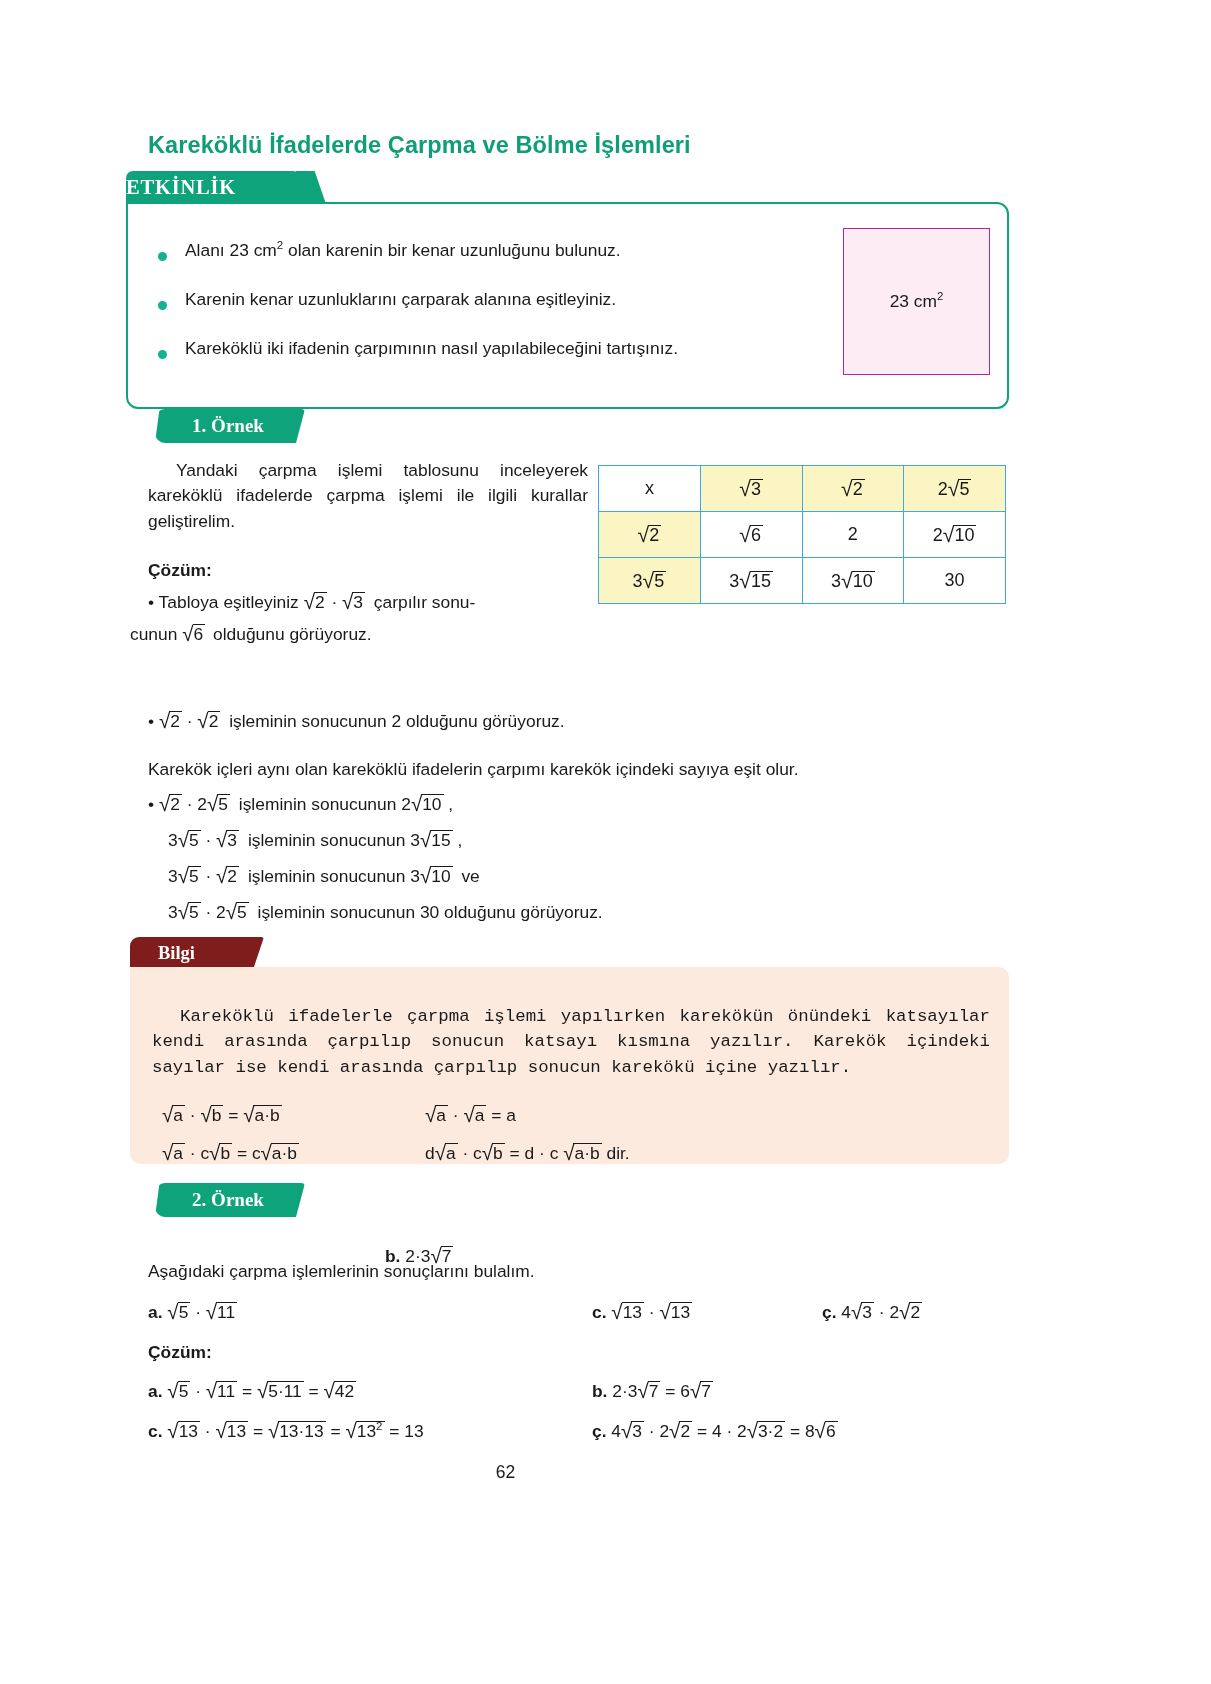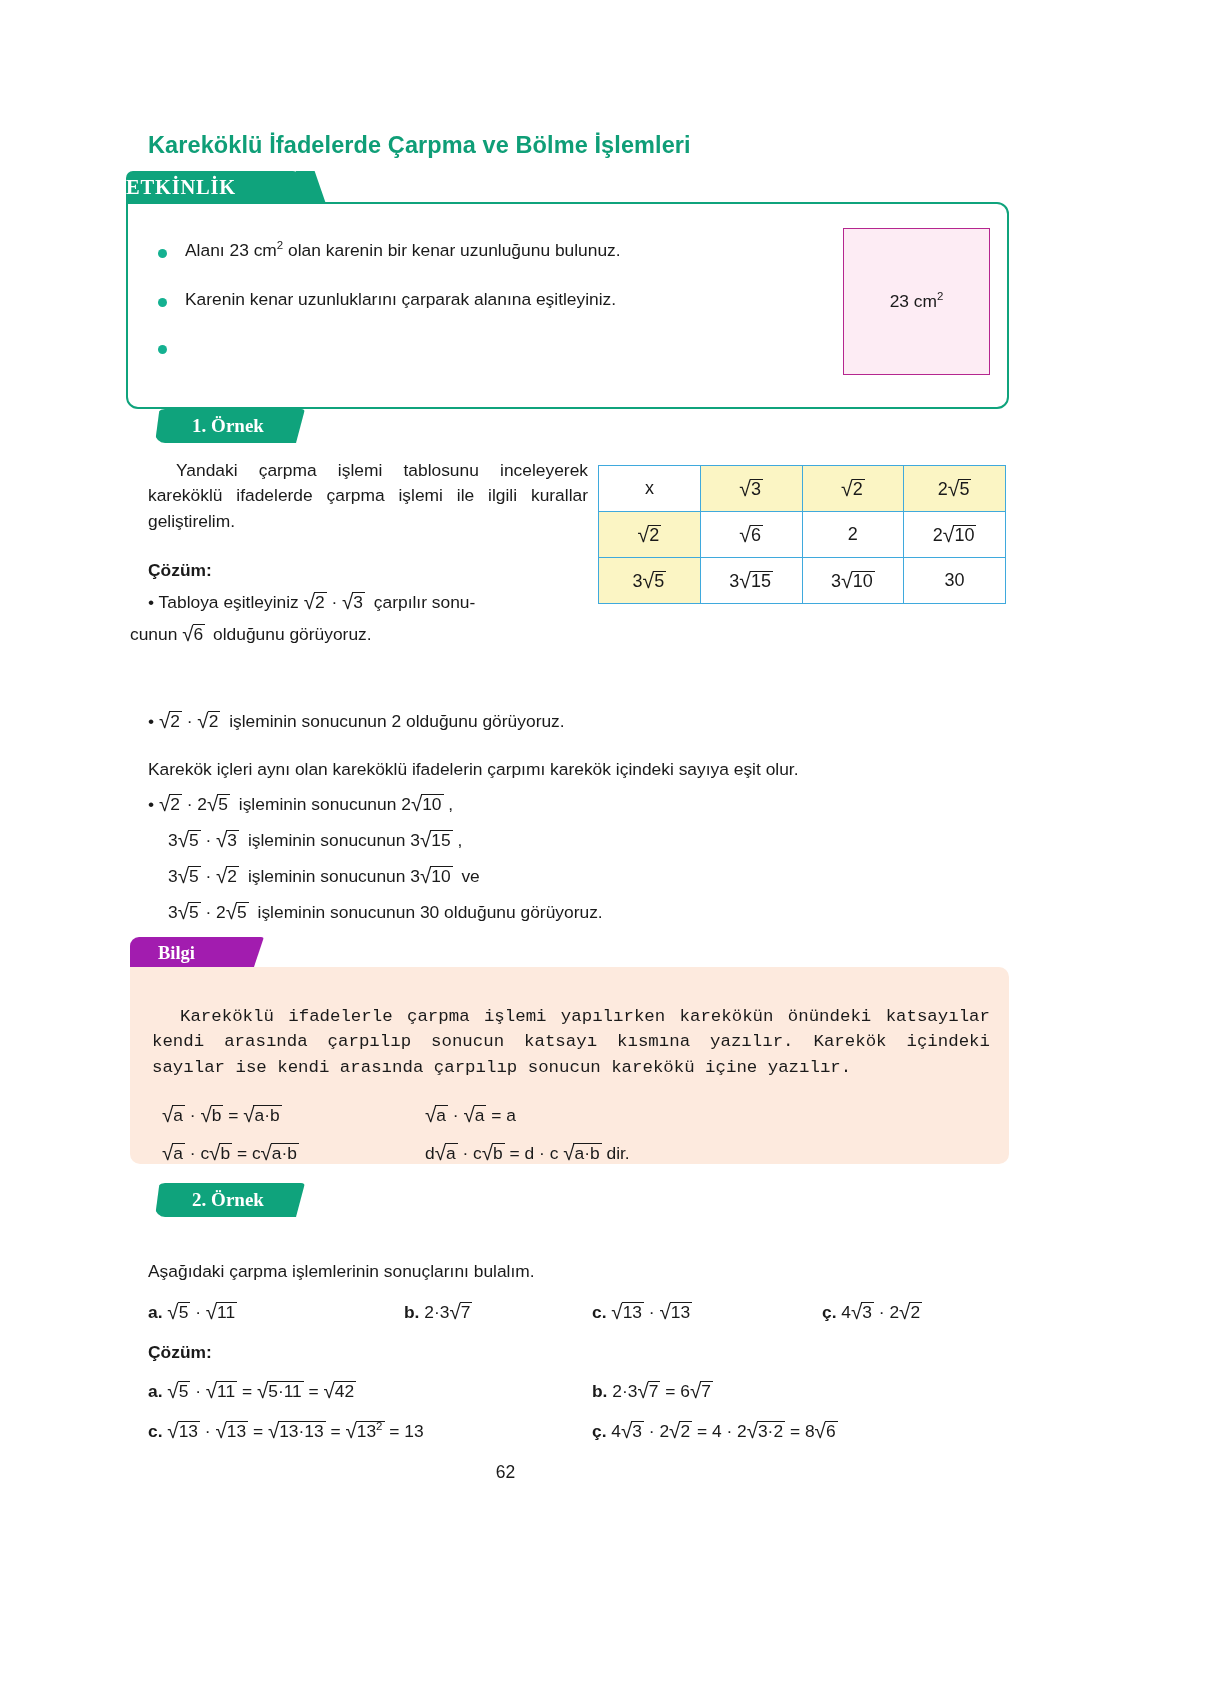--- a/index.html
+++ b/index.html
@@ -71,21 +71,21 @@
     background: #ffffff;
   }
   .bullets {
     position: absolute;
     left: 30px;
     top: 36px;
     width: 680px;
   }
   .bullet-row {
     display: flex;
-    align-items: center;
+    align-items: flex-end;
     margin-bottom: 28px;
     font-size: 17.4px;
     line-height: 1.2;
   }
   .bullet-dot {
     width: 9px; height: 9px;
     border-radius: 50%;
     background: #14b191;
     margin: 7px 18px 0 0;
     flex: 0 0 auto;
@@ -123,21 +123,21 @@
   }
   .ornek1 { left: 155px; top: 409px; width: 150px; }
   .ornek2 { left: 155px; top: 1183px; width: 150px; }
 
   .bilgi-badge {
     position: absolute;
     left: 130px;
     top: 937px;
     width: 134px;
     height: 32px;
-    background: #a21caf;
+    background: #7f1d1d;
     color: #ffffff;
     font-family: "Liberation Serif", serif;
     font-size: 18.5px;
     font-weight: bold;
     display: flex;
     align-items: center;
     padding-left: 28px;
     border-radius: 9px 3px 0 0;
     clip-path: polygon(0 0, 100% 0, 92% 100%, 0 100%);
   }
@@ -212,20 +212,21 @@
         <div class="bullet-row">
           <span class="bullet-dot"></span>
           <span>Alanı 23 cm<span class="sup">2</span> olan karenin bir kenar uzunluğunu bulunuz.</span>
         </div>
         <div class="bullet-row">
           <span class="bullet-dot"></span>
           <span>Karenin kenar uzunluklarını çarparak alanına eşitleyiniz.</span>
         </div>
         <div class="bullet-row">
           <span class="bullet-dot"></span>
+          <span>Kareköklü iki ifadenin çarpımının nasıl yapılabileceğini tartışınız.</span>
         </div>
       </div>
       <div class="pink-square">
         <span>23 cm<span class="sup">2</span></span>
       </div>
     </div>
   </div>
 
   <div class="ornek-badge ornek1">1. Örnek</div>
 
@@ -376,21 +377,21 @@
   <div class="ornek-badge ornek2">2. Örnek</div>
 
   <div class="tx" style="left:148px; top:1259px;">Aşağıdaki çarpma işlemlerinin sonuçlarını bulalım.</div>
 
   <div class="tx" style="left:148px; top:1300px;">
     <span class="bold">a.</span>
     <span class="rad"><span class="sign">√</span><span class="bar">5</span></span>
     <span>·</span>
     <span class="rad"><span class="sign">√</span><span class="bar">11</span></span>
   </div>
-  <div class="tx" style="left:385px; top:1300px;margin-left:19px;">
+  <div class="tx" style="left:385px; top:1244px;">
     <span class="bold">b.</span>
     <span>2·3</span><span class="rad"><span class="sign">√</span><span class="bar">7</span></span>
   </div>
   <div class="tx" style="left:592px; top:1300px;">
     <span class="bold">c.</span>
     <span class="rad"><span class="sign">√</span><span class="bar">13</span></span>
     <span>·</span>
     <span class="rad"><span class="sign">√</span><span class="bar">13</span></span>
   </div>
   <div class="tx" style="left:822px; top:1300px;">

